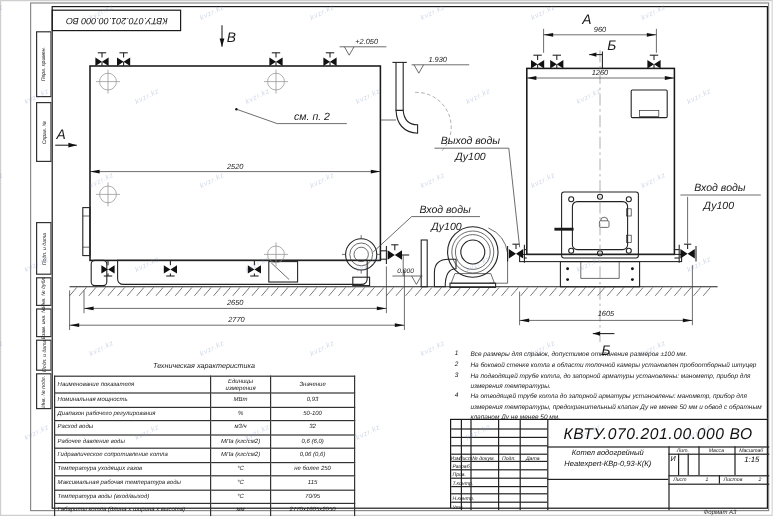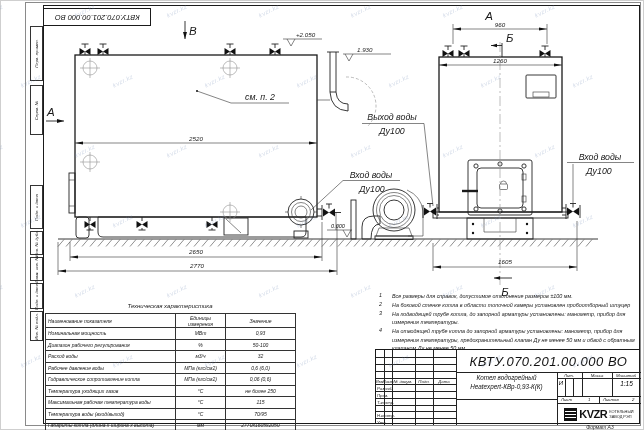--- a/index.html
+++ b/index.html
@@ -566,28 +566,20 @@
     <span class="txt ctr" style="left:221px;top:23px;">Масса</span>
     <span class="txt ctr" style="left:250px;top:23px;">Масштаб</span>
     <span id="lit-val">И</span>
     <span id="scale-val">1:15</span>
 
     <span class="txt" style="left:185px;top:47px;">Лист</span>
     <span class="txt" style="left:212px;top:47px;">1</span>
     <span class="txt" style="left:227px;top:47px;">Листов</span>
     <span class="txt" style="left:256px;top:47px;">2</span>
 
-    <div id="company">
-      <div id="logo-mark"></div>
-      <div id="logo-text">KVZR</div>
-      <div id="logo-sub">
-        <div>КОТЕЛЬНЫЙ</div>
-        <div>ЗАВОД РЭП</div>
-      </div>
-    </div>
   </div>
 
   <div id="format-label">Формат  А3</div>
 
   <div id="watermark-layer">
       <span class="wm" style="left: -18px; top: 8px;">kvzr.kz</span>
       <span class="wm" style="left: 74px; top: 8px;">kvzr.kz</span>
       <span class="wm" style="left: 166px; top: 8px;">kvzr.kz</span>
       <span class="wm" style="left: 258px; top: 8px;">kvzr.kz</span>
       <span class="wm" style="left: 350px; top: 8px;">kvzr.kz</span>

